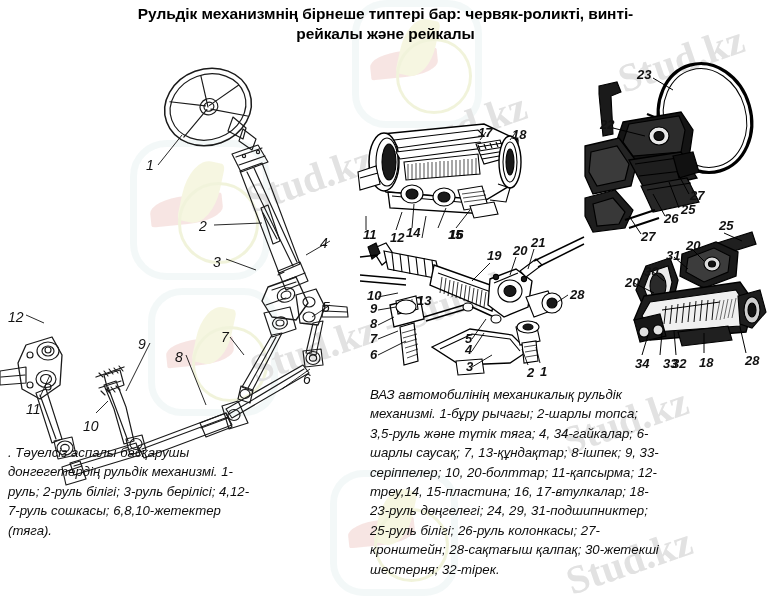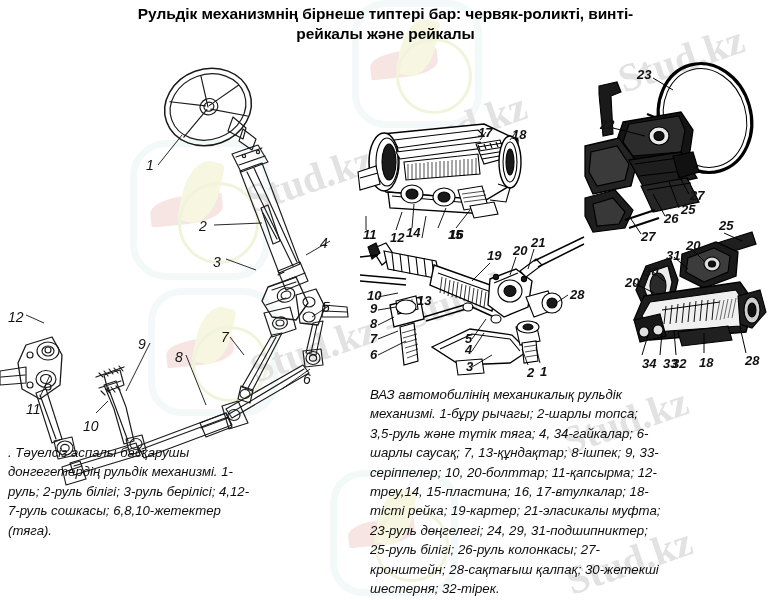--- a/index.html
+++ b/index.html
@@ -620,41 +620,40 @@
         <path d="M 134 138 L 128 112"></path>
       </g>
     </svg>
   </div>
 
   <span class="callout cal-r" style="left:719px; top:219px;">25</span>
   <span class="callout cal-r" style="left:686px; top:239px;">20</span>
   <span class="callout cal-r" style="left:666px; top:249px;">31</span>
   <span class="callout cal-r" style="left:644px; top:265px;">30</span>
   <span class="callout cal-r" style="left:625px; top:276px;">20</span>
-  <span class="callout cal-r" style="left:635px; top:357px;margin-left:7px;">34</span>
+  <span class="callout cal-r" style="left:635px; top:357px;">34</span>
   <span class="callout cal-r" style="left:655px; top:357px;margin-left:8px;">33</span>
   <span class="callout cal-r" style="left:672px; top:357px;">32</span>
   <span class="callout cal-r" style="left:699px; top:356px;">18</span>
   <span class="callout cal-r" style="left:745px; top:354px;">28</span>
 
   <div class="caption" id="caption-left">
     <div>. Тәуелсіз аспалы басқарушы</div>
     <div>донгегетердің рульдік механизмі. 1-</div>
     <div>руль; 2-руль білігі; 3-руль берілісі; 4,12-</div>
     <div>7-руль сошкасы; 6,8,10-жетектер</div>
     <div>(тяга).</div>
   </div>
 
   <div class="caption" id="caption-right">
     <div>ВАЗ автомобилінің механикалық рульдік</div>
     <div>механизмі. 1-бұру рычагы; 2-шарлы топса;</div>
     <div>3,5-руль және түтік тяга; 4, 34-гайкалар; 6-</div>
     <div>шарлы саусақ; 7, 13-құндақтар; 8-ішпек; 9, 33-</div>
     <div>серіппелер; 10, 20-болттар; 11-қапсырма; 12-</div>
     <div>треу,14, 15-пластина; 16, 17-втулкалар; 18-</div>
-    <div>тісті рейка; 19-картер; 21-эласикалы муфта;</div>
     <div>23-руль дөңгелегі; 24, 29, 31-подшипниктер;</div>
     <div>25-руль білігі; 26-руль колонкасы; 27-</div>
     <div>кронштейн; 28-сақтағыш қалпақ; 30-жетекші</div>
     <div class="lastline">шестерня; 32-тірек.</div>
   </div>
 
 </div>
 
 </body></html>

